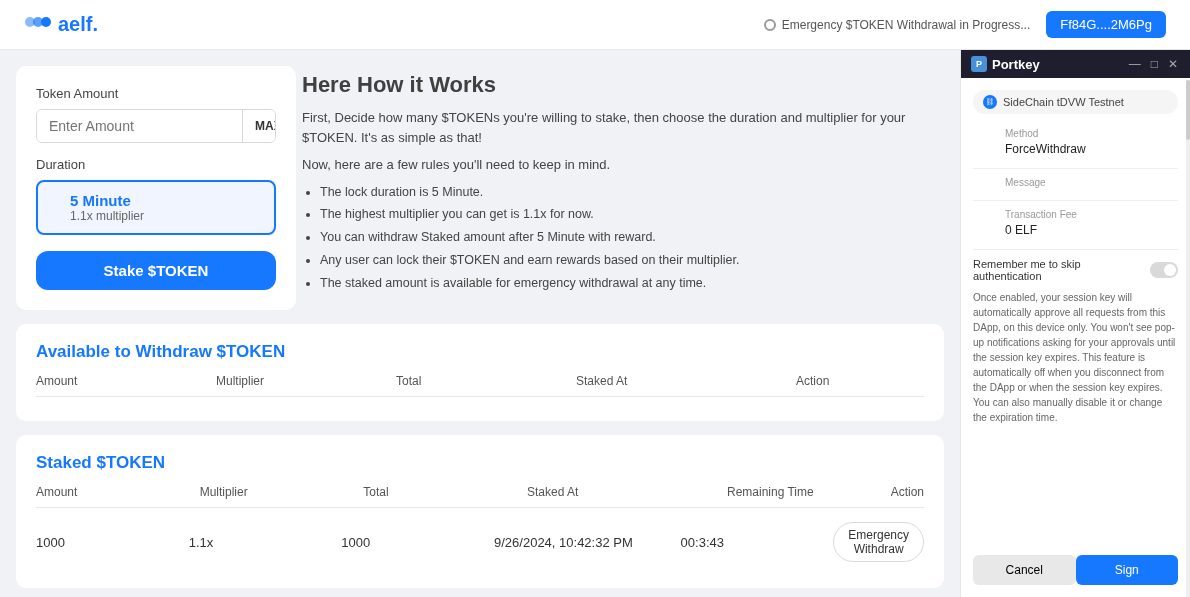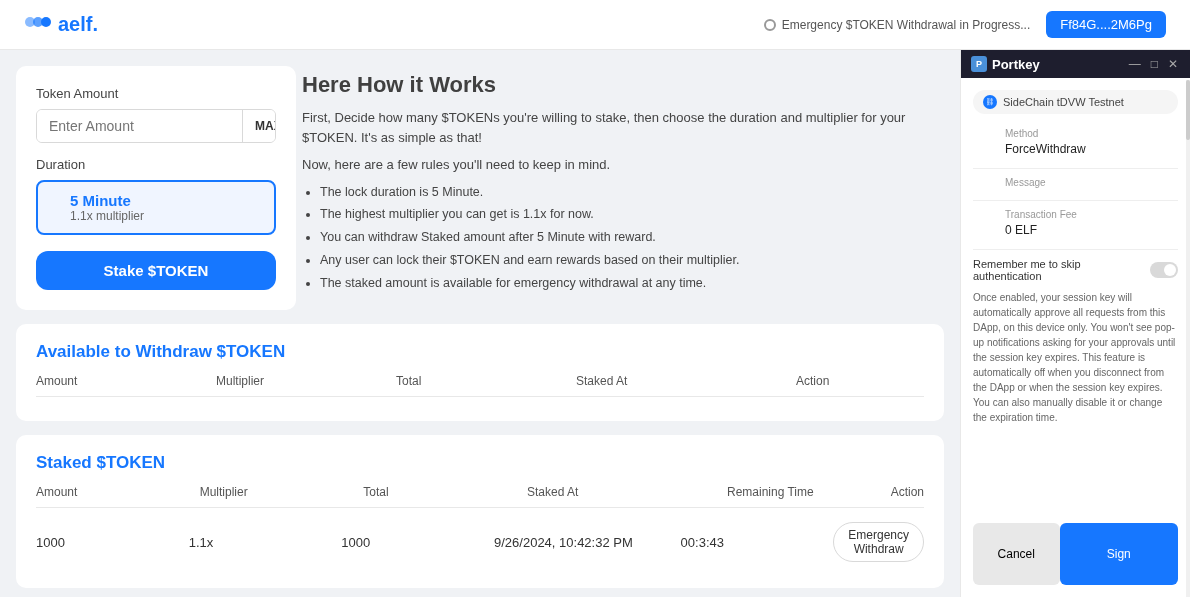--- a/index.html
+++ b/index.html
@@ -408,21 +408,21 @@
       padding: 8px;
       font-size: 12px;
       cursor: pointer;
     }
     .pk-btn-confirm {
       flex: 1;
       background: #1677ff;
       color: #fff;
       border: none;
       border-radius: 6px;
-      padding: 24px;
+      padding: 8px;
       font-size: 12px;
       cursor: pointer;
     }
 
     .pk-scroll-bar {
       position: absolute;
       right: 0;
       top: 30px;
       width: 4px;
       height: 100%;

